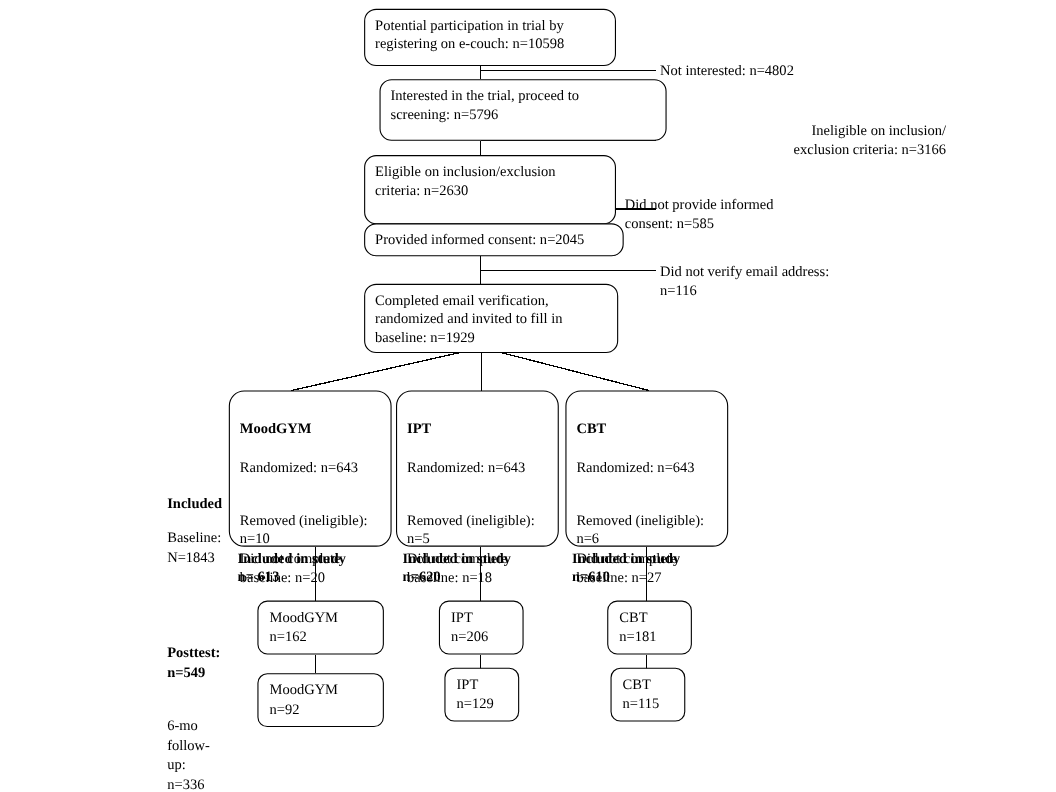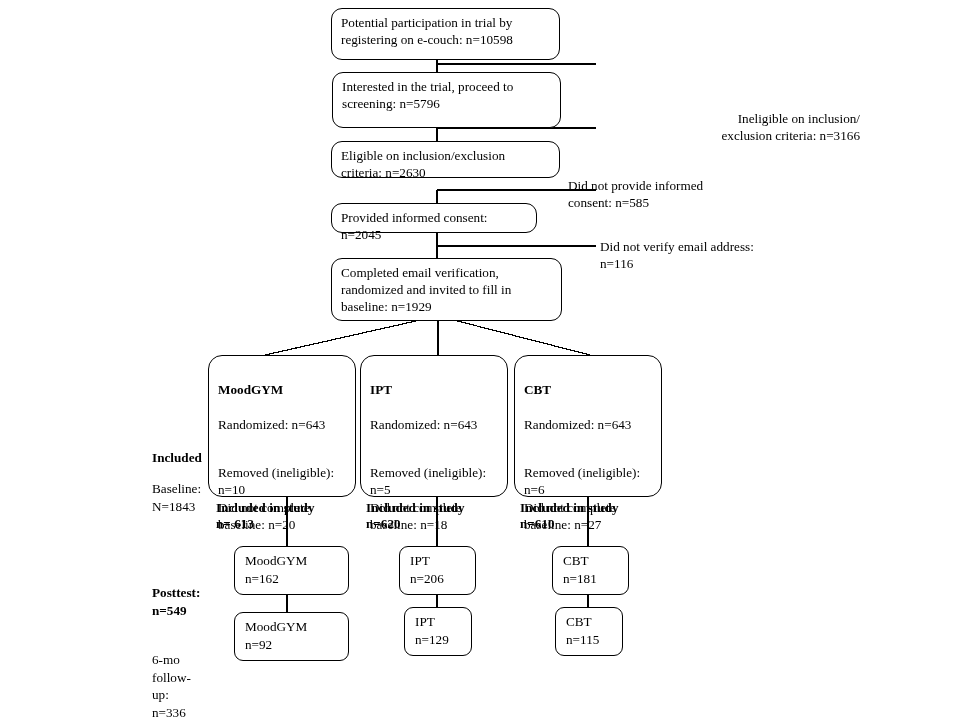--- a/index.html
+++ b/index.html
@@ -115,32 +115,33 @@
 
       <line x1="287" y1="595" x2="287" y2="612"></line>
       <line x1="437" y1="595" x2="437" y2="612"></line>
       <line x1="588" y1="595" x2="588" y2="612"></line>
     </g>
   </svg>
 
   <div class="box" style="left:331px; top:8px; width:229px; height:52px;">Potential participation in trial by
 registering on e-couch: n=10598</div>
 
-  <div class="box" style="left:332px; top:72px; width:229px; height:56px;">Interested in the trial,  proceed to
+  <div class="box" style="left:345px; top:72px; width:261px; height:56px;">Interested in the trial,  proceed to
 screening: n=5796</div>
 
-  <div class="box" style="left:331px; top:141px; width:229px; height:37px;">Eligible  on inclusion/exclusion
+  <div class="box" style="left:331px; top:141px; width:229px; height:63px;">Eligible  on inclusion/exclusion
 criteria:  n=2630</div>
 
-  <div class="box" style="left:331px; top:203px; width:206px; height:30px;">Provided informed  consent: n=2045</div>
+  <div class="box" style="left:331px; top:203px; width:236px; height:30px;">Provided informed  consent: n=2045</div>
 
   <div class="box" style="left:331px; top:258px; width:231px; height:63px;">Completed  email  verification,
 randomized and invited to fill  in
 baseline: n=1929</div>
 
+  <div class="note" style="left:600px; top:55px; width:260px;">Not interested: n=4802</div>
 
   <div class="note" style="left:600px; top:110px; width:260px;text-align:right;">Ineligible  on inclusion/
 exclusion criteria:  n=3166</div>
 
   <div class="note" style="left:568px; top:177px; width:260px;">Did not provide informed
 consent: n=585</div>
 
   <div class="note" style="left:600px; top:238px; width:290px;"> Did not verify email  address:
   n=116</div>
 

